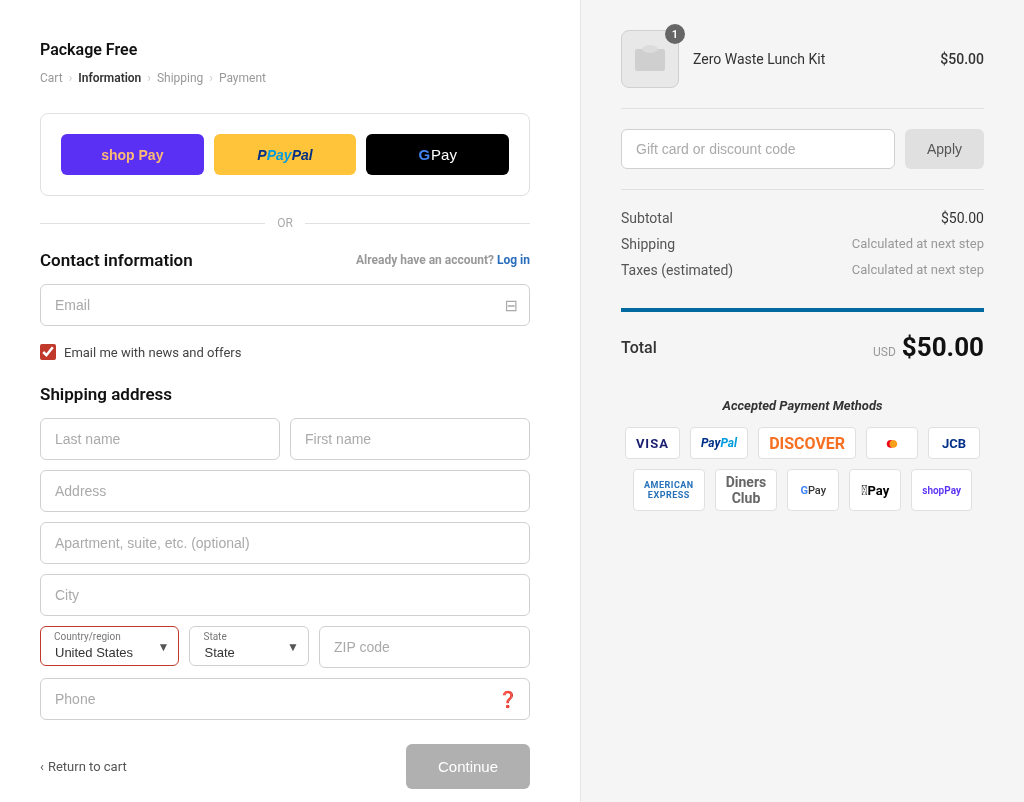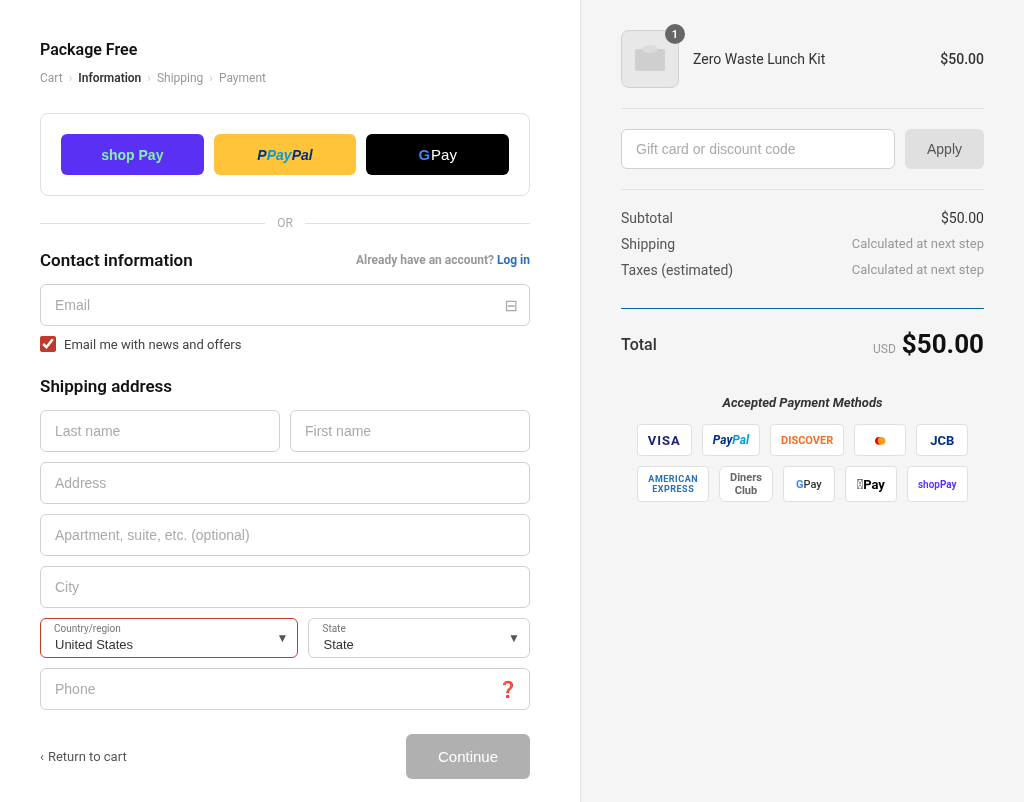--- a/index.html
+++ b/index.html
@@ -64,21 +64,21 @@
       border: none;
       cursor: pointer;
       display: flex;
       align-items: center;
       justify-content: center;
       font-size: 14px;
       font-weight: 600;
     }
     .btn-shopify {
       background: #5a31f4;
-      color: #86efac;
+      color: #fdba74;
     }
     .btn-paypal {
       background: #ffc439;
       color: #003087;
     }
     .btn-gpay {
       background: #000;
       color: #fff;
     }
 
@@ -127,21 +127,21 @@
       font-size: 14px;
       color: #333;
       background: #fff;
       outline: none;
       margin-bottom: 10px;
     }
     .form-field::placeholder { color: #aaa; }
 
     .email-wrapper {
       position: relative;
-      margin-bottom: 10px;
+      margin-bottom: 18px;
     }
     .email-wrapper input {
       width: 100%;
       border: 1px solid #d0d0d0;
       border-radius: 6px;
       padding: 12px 40px 12px 14px;
       font-size: 14px;
       color: #333;
       background: #fff;
       outline: none;
@@ -424,21 +424,21 @@
       padding: 11px 22px;
       font-size: 14px;
       font-weight: 500;
       cursor: pointer;
     }
 
     
     .summary-rows {
       margin-bottom: 20px;
       padding-bottom: 20px;
-      border-bottom: 1px solid #0369a1;
+      border-bottom: 4px solid #0369a1;
     }
     .summary-row {
       display: flex;
       justify-content: space-between;
       margin-bottom: 10px;
       font-size: 14px;
     }
     .summary-row .label { color: #555; }
     .summary-row .value { color: #333; }
     .summary-row .muted { color: #999; font-size: 13px; }
@@ -577,20 +577,21 @@
     </div>
 
     <div class="state-select-wrapper">
       <span class="select-label">State</span>
       <select>
         <option value="">State</option>
       </select>
       <span class="state-chevron">▼</span>
     </div>
 
+    <input type="text" class="zip-input" placeholder="ZIP code" style="">
   </div>
 
   <div class="phone-wrapper">
     <input type="tel" placeholder="Phone" style="">
     <span class="phone-help">❓</span>
   </div>
 
   <div class="footer-row">
     <a href="#" class="return-link">
       <span>‹</span>
@@ -647,28 +648,28 @@
   </div>
 
   <div class="payment-section">
     <div class="payment-title">Accepted Payment Methods</div>
     <div class="payment-logos">
       <div class="payment-logo visa">VISA</div>
       <div class="payment-logo paypal" style="font-style:italic; font-weight:700; font-size:12px;">
         <span style="color:#003087;">Pay</span>
           <span style="color:#009cde;">Pal</span>
       </div>
-      <div class="payment-logo discover" style="color:#f76f20; font-size:11px; font-weight:700;">DISCOVER</div>
+      <div class="payment-logo discover" style="color:#f76f20; font-size:16px; font-weight:700;">DISCOVER</div>
       <div class="payment-logo mastercard-logo">
         <span style="color:#eb001b; font-size:18px;">●</span>
           <span style="color:#f79e1b; font-size:18px; margin-left:-8px;">●</span>
       </div>
       <div class="payment-logo jcb" style="font-size:13px; font-weight:700; color:#003087;">JCB</div>
       <div class="payment-logo amex" style="font-size:9px; color:#2671b9; font-weight:700; letter-spacing:0.5px;">AMERICAN<br>EXPRESS</div>
-      <div class="payment-logo diners" style="font-size:11px; color:#666;border-radius:7px;">Diners<br>Club</div>
+      <div class="payment-logo diners" style="font-size:14px; color:#666;">Diners<br>Club</div>
       <div class="payment-logo gpay-logo">
         <span style="color:#4285f4; font-weight:700;">G</span>
           <span style="color:#333; font-weight:500;">Pay</span>
       </div>
       <div class="payment-logo applepay" style="font-size:13px;">
         <span style="font-size:14px;"></span> Pay
       </div>
       <div class="payment-logo shopify-logo" style="font-size:10px; color:#5a31f4; font-weight:600;">shop<span style="font-weight:700;">Pay</span></div>
     </div>
   </div>

